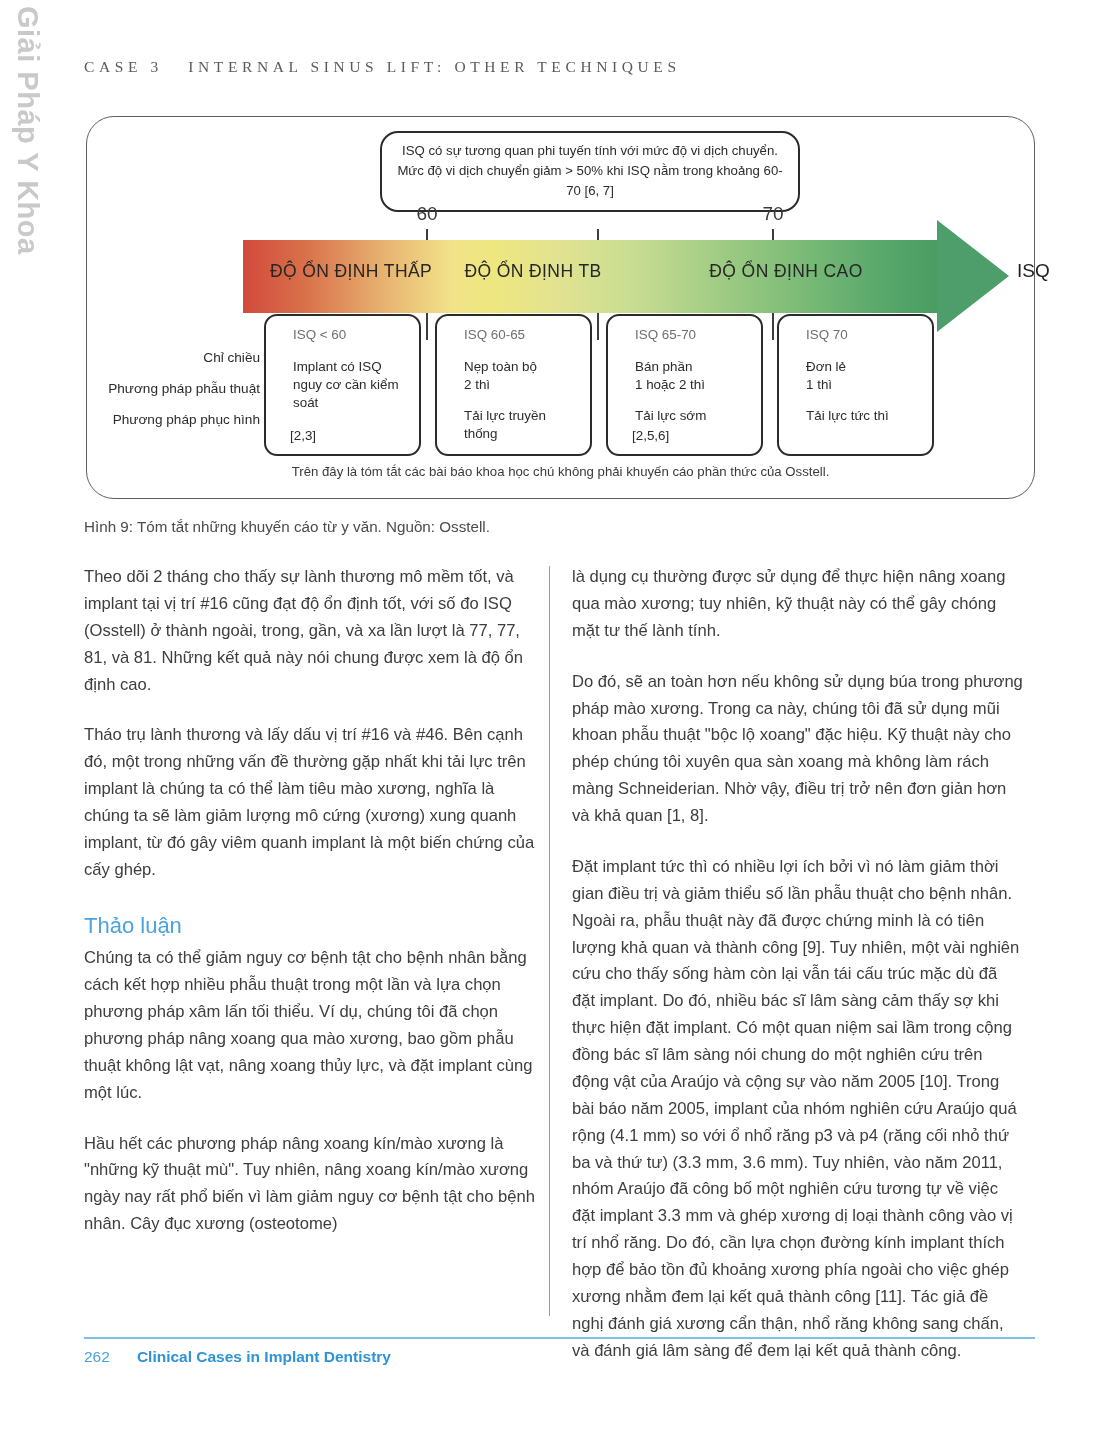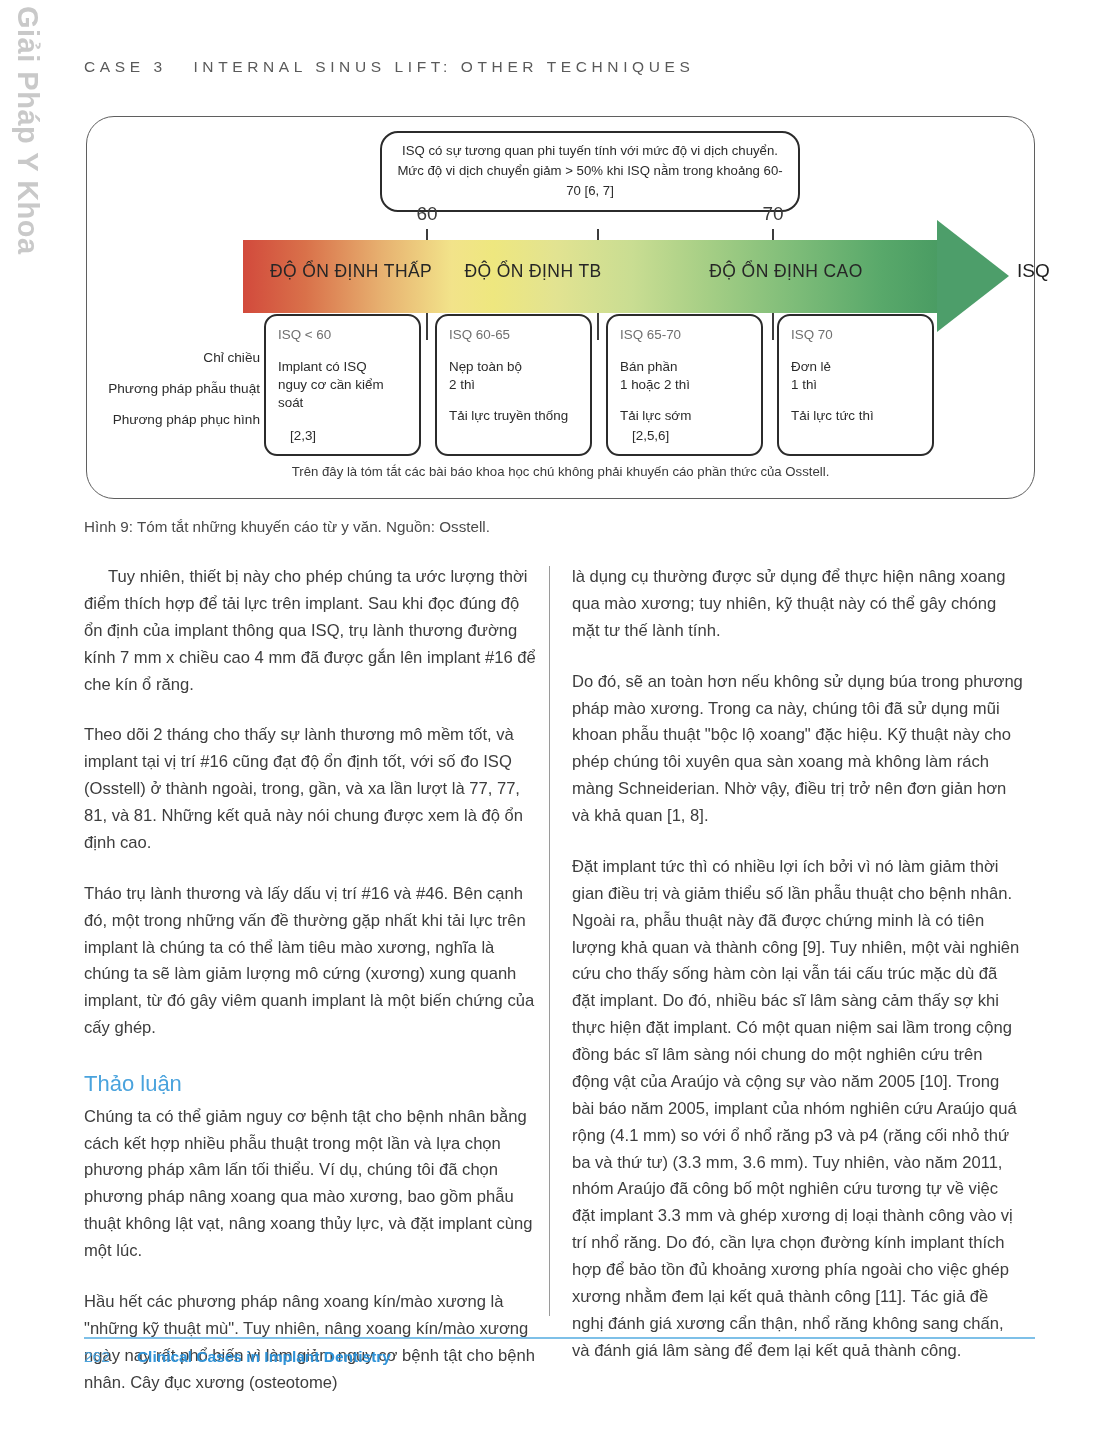--- a/index.html
+++ b/index.html
@@ -43,20 +43,21 @@
 
   
   #running-head {
     position: absolute;
     left: 84px;
     top: 58px;
     font-size: 15.5px;
     letter-spacing: 4.6px;
     color: #5a5a5a;
     white-space: pre;
+    font-family: Liberation Serif, serif;
   }
 
   
   #figure {
     position: absolute;
     left: 86px;
     top: 116px;
     width: 949px;
     height: 383px;
     border: 1.4px solid #5f5f5f;
@@ -181,21 +182,21 @@
   
   .cat-box {
     position: absolute;
     top: 197px;
     width: 157px;
     height: 142px;
     box-sizing: border-box;
     border: 2.1px solid #2b2b2b;
     border-radius: 13px;
     background: #fff;
-    padding: 10px 11px 8px 12px;
+    padding: 10px 11px 8px 27px;
     font-size: 13.4px;
     line-height: 1.34;
     color: #2b2b2b;
   }
   #cat-box-0 { left: 177px; }
   #cat-box-1 { left: 348px; }
   #cat-box-2 { left: 519px; }
   #cat-box-3 { left: 690px; }
 
   .cat-range {
@@ -369,21 +370,20 @@
   </div>
 
   <div id="figure-note">Trên đây là tóm tắt các bài báo khoa học chú không phải khuyến cáo phần thức của Osstell.</div>
 </div>
 
 <div id="caption">Hình 9: Tóm tắt những khuyến cáo từ y văn. Nguồn: Osstell.</div>
 
 <div id="column-rule"></div>
 
 <div class="column" id="col-left">
-  <p class="para indent">Tuy nhiên, thiết bị này cho phép chúng ta ước lượng thời điểm thích hợp để tải lực trên implant. Sau khi đọc đúng độ ổn định của implant thông qua ISQ, trụ lành thương đường kính 7 mm x chiều cao 4 mm đã được gắn lên implant #16 để che kín ổ răng.</p>
   <p class="para">Theo dõi 2 tháng cho thấy sự lành thương mô mềm tốt, và implant tại vị trí #16 cũng đạt độ ổn định tốt, với số đo ISQ (Osstell) ở thành ngoài, trong, gần, và xa lần lượt là 77, 77, 81, và 81. Những kết quả này nói chung được xem là độ ổn định cao.</p>
   <p class="para">Tháo trụ lành thương và lấy dấu vị trí #16 và #46. Bên cạnh đó, một trong những vấn đề thường gặp nhất khi tải lực trên implant là chúng ta có thể làm tiêu mào xương, nghĩa là chúng ta sẽ làm giảm lượng mô cứng (xương) xung quanh implant, từ đó gây viêm quanh implant là một biến chứng của cấy ghép.</p>
   <h2 class="section-heading">Thảo luận</h2>
   <p class="para">Chúng ta có thể giảm nguy cơ bệnh tật cho bệnh nhân bằng cách kết hợp nhiều phẫu thuật trong một lần và lựa chọn phương pháp xâm lấn tối thiểu. Ví dụ, chúng tôi đã chọn phương pháp nâng xoang qua mào xương, bao gồm phẫu thuật không lật vạt, nâng xoang thủy lực, và đặt implant cùng một lúc.</p>
   <p class="para last">Hầu hết các phương pháp nâng xoang kín/mào xương là "những kỹ thuật mù". Tuy nhiên, nâng xoang kín/mào xương ngày nay rất phổ biến vì làm giảm nguy cơ bệnh tật cho bệnh nhân. Cây đục xương (osteotome)</p>
 </div>
 
 <div class="column" id="col-right">
   <p class="para"> là dụng cụ thường được sử dụng để thực hiện nâng xoang qua mào xương; tuy nhiên, kỹ thuật này có thể gây chóng mặt tư thế lành tính.</p>
   <p class="para">Do đó, sẽ an toàn hơn nếu không sử dụng búa trong phương pháp mào xương. Trong ca này, chúng tôi đã sử dụng mũi khoan phẫu thuật "bộc lộ xoang" đặc hiệu. Kỹ thuật này cho phép chúng tôi xuyên qua sàn xoang mà không làm rách màng Schneiderian. Nhờ vậy, điều trị trở nên đơn giản hơn và khả quan [1, 8].</p>

